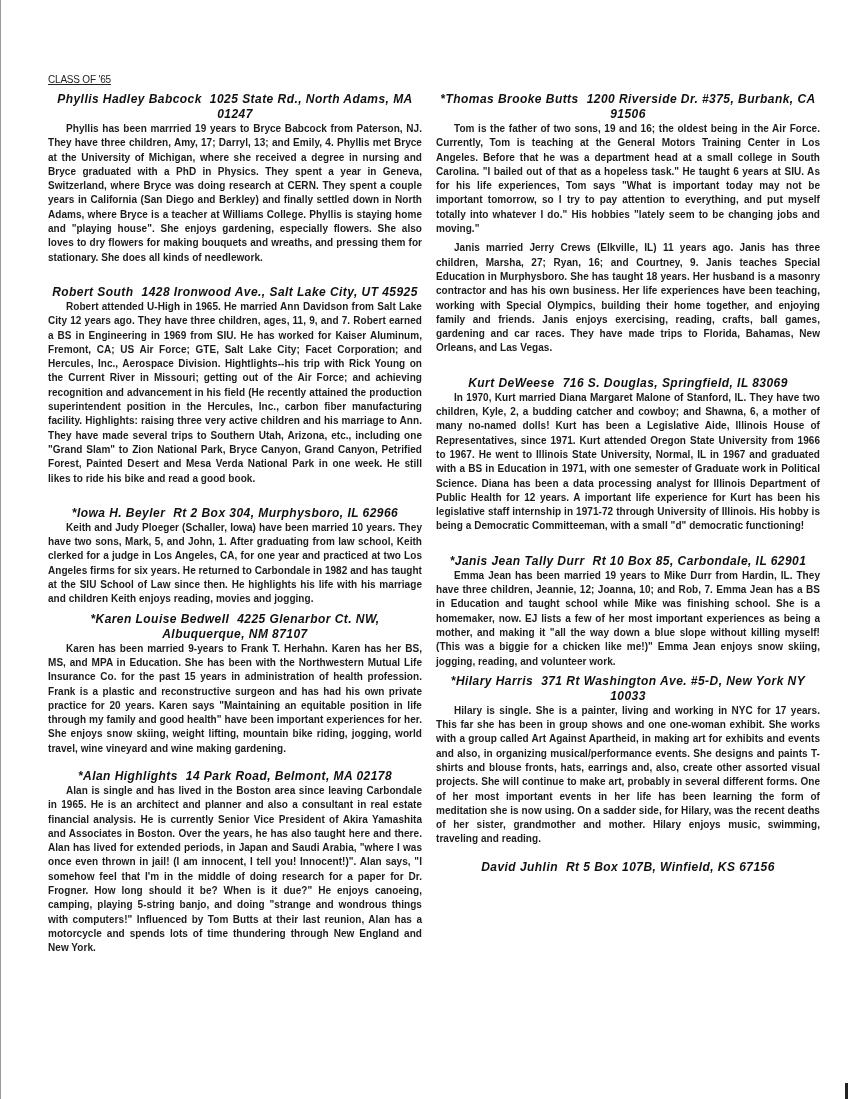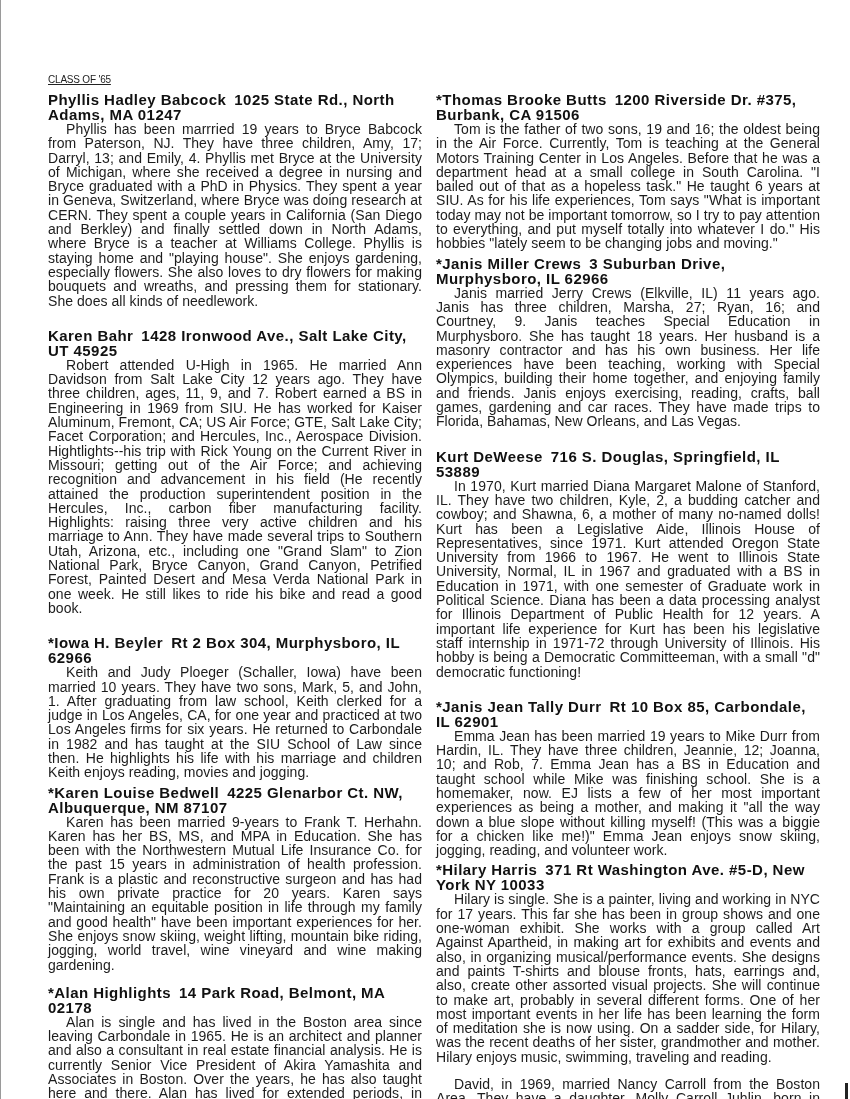--- a/index.html
+++ b/index.html
@@ -11,49 +11,51 @@
   .left-edge { position: absolute; left: 0; top: 0; width: 1px; height: 1099px; background: #9a9a9a; }
   .page-heading {
     position: absolute; left: 48px; top: 74px;
     font-size: 10px; text-decoration: underline; letter-spacing: -0.2px; color: #222;
   }
   .col { position: absolute; top: 92px; }
   .col-left { left: 48px; width: 374px; }
   .col-right { left: 436px; width: 384px; }
   .entry { margin: 0 0 0 0; }
   .entry-head {
-    font-weight: bold; font-size: 15px; line-height: 15px; letter-spacing: 0.45px; color: #111;
-    text-align: left;
+    font-weight: bold; font-size: 12px; line-height: 15px; letter-spacing: 0.45px; color: #111;
+    text-align: center;
+    font-style: italic;
   }
   .entry-head .name { }
   .entry-head .addr { margin-left: 8px; }
   .entry-body {
-    font-size: 14px; line-height: 14.3px; text-align: justify; text-indent: 18px; color: #1c1c1c;
+    font-size: 10px; line-height: 14.3px; text-align: justify; text-indent: 18px; color: #1c1c1c;
     letter-spacing: 0.05px;
+    font-weight: bold;
   }
   .gap-s { height: 5px; }
   .gap-m { height: 13px; }
   .gap-l { height: 20px; }
   .corner-mark { position: absolute; right: 2px; bottom: 0; width: 3px; height: 16px; background: #222; }
 </style>
 </head>
 <body>
 
 <div class="left-edge"></div>
 
 <div class="page-heading">CLASS OF '65</div>
 
 <div class="col col-left">
   <div class="entry">
     <div class="entry-head"><span class="name">Phyllis Hadley Babcock</span><span class="addr">1025 State Rd., North Adams, MA 01247</span></div>
     <div class="entry-body">Phyllis has been marrried 19 years to Bryce Babcock from Paterson, NJ. They have three children, Amy, 17; Darryl, 13; and Emily, 4. Phyllis met Bryce at the University of Michigan, where she received a degree in nursing and Bryce graduated with a PhD in Physics. They spent a year in Geneva, Switzerland, where Bryce was doing research at CERN. They spent a couple years in California (San Diego and Berkley) and finally settled down in North Adams, where Bryce is a teacher at Williams College. Phyllis is staying home and "playing house". She enjoys gardening, especially flowers. She also loves to dry flowers for making bouquets and wreaths, and pressing them for stationary. She does all kinds of needlework.</div>
   </div>
   <div class="gap-l"></div>
   <div class="entry">
-    <div class="entry-head"><span class="name">Karen Bahr</span><span class="addr">1428 Ironwood Ave., Salt Lake City, UT 45925</span></div>
+    <div class="entry-head"><span class="name">Robert South</span><span class="addr">1428 Ironwood Ave., Salt Lake City, UT 45925</span></div>
     <div class="entry-body">Robert attended U-High in 1965. He married Ann Davidson from Salt Lake City 12 years ago. They have three children, ages, 11, 9, and 7. Robert earned a BS in Engineering in 1969 from SIU. He has worked for Kaiser Aluminum, Fremont, CA; US Air Force; GTE, Salt Lake City; Facet Corporation; and Hercules, Inc., Aerospace Division. Hightlights--his trip with Rick Young on the Current River in Missouri; getting out of the Air Force; and achieving recognition and advancement in his field (He recently attained the production superintendent position in the Hercules, Inc., carbon fiber manufacturing facility. Highlights: raising three very active children and his marriage to Ann. They have made several trips to Southern Utah, Arizona, etc., including one "Grand Slam" to Zion National Park, Bryce Canyon, Grand Canyon, Petrified Forest, Painted Desert and Mesa Verda National Park in one week. He still likes to ride his bike and read a good book.</div>
   </div>
   <div class="gap-l"></div>
   <div class="entry">
     <div class="entry-head"><span class="name">*Iowa H. Beyler</span><span class="addr">Rt 2 Box 304, Murphysboro, IL 62966</span></div>
     <div class="entry-body">Keith and Judy Ploeger (Schaller, Iowa) have been married 10 years. They have two sons, Mark, 5, and John, 1. After graduating from law school, Keith clerked for a judge in Los Angeles, CA, for one year and practiced at two Los Angeles firms for six years. He returned to Carbondale in 1982 and has taught at the SIU School of Law since then. He highlights his life with his marriage and children Keith enjoys reading, movies and jogging.</div>
   </div>
   <div class="gap-s"></div>
   <div class="entry">
     <div class="entry-head"><span class="name">*Karen Louise Bedwell</span><span class="addr">4225 Glenarbor Ct. NW, Albuquerque, NM 87107</span></div>
@@ -66,37 +68,36 @@
   </div>
 </div>
 
 <div class="col col-right">
   <div class="entry">
     <div class="entry-head"><span class="name">*Thomas Brooke Butts</span><span class="addr">1200 Riverside Dr. #375, Burbank, CA 91506</span></div>
     <div class="entry-body">Tom is the father of two sons, 19 and 16; the oldest being in the Air Force. Currently, Tom is teaching at the General Motors Training Center in Los Angeles. Before that he was a department head at a small college in South Carolina. "I bailed out of that as a hopeless task." He taught 6 years at SIU. As for his life experiences, Tom says "What is important today may not be important tomorrow, so I try to pay attention to everything, and put myself totally into whatever I do." His hobbies "lately seem to be changing jobs and moving."</div>
   </div>
   <div class="gap-s"></div>
   <div class="entry">
-    <div class="entry-head"><span class="name">*Janis Miller Crews</span><span class="addr">3 Suburban Drive, Murphysboro, IL 62966</span></div>
     <div class="entry-body">Janis married Jerry Crews (Elkville, IL) 11 years ago. Janis has three children, Marsha, 27; Ryan, 16; and Courtney, 9. Janis teaches Special Education in Murphysboro. She has taught 18 years. Her husband is a masonry contractor and has his own business. Her life experiences have been teaching, working with Special Olympics, building their home together, and enjoying family and friends. Janis enjoys exercising, reading, crafts, ball games, gardening and car races. They have made trips to Florida, Bahamas, New Orleans, and Las Vegas.</div>
   </div>
   <div class="gap-l"></div>
   <div class="entry">
-    <div class="entry-head"><span class="name">Kurt DeWeese</span><span class="addr">716 S. Douglas, Springfield, IL 53889</span></div>
+    <div class="entry-head"><span class="name">Kurt DeWeese</span><span class="addr">716 S. Douglas, Springfield, IL 83069</span></div>
     <div class="entry-body">In 1970, Kurt married Diana Margaret Malone of Stanford, IL. They have two children, Kyle, 2, a budding catcher and cowboy; and Shawna, 6, a mother of many no-named dolls! Kurt has been a Legislative Aide, Illinois House of Representatives, since 1971. Kurt attended Oregon State University from 1966 to 1967. He went to Illinois State University, Normal, IL in 1967 and graduated with a BS in Education in 1971, with one semester of Graduate work in Political Science. Diana has been a data processing analyst for Illinois Department of Public Health for 12 years. A important life experience for Kurt has been his legislative staff internship in 1971-72 through University of Illinois. His hobby is being a Democratic Committeeman, with a small "d" democratic functioning!</div>
   </div>
   <div class="gap-l"></div>
   <div class="entry">
     <div class="entry-head"><span class="name">*Janis Jean Tally Durr</span><span class="addr">Rt 10 Box 85, Carbondale, IL 62901</span></div>
     <div class="entry-body">Emma Jean has been married 19 years to Mike Durr from Hardin, IL. They have three children, Jeannie, 12; Joanna, 10; and Rob, 7. Emma Jean has a BS in Education and taught school while Mike was finishing school. She is a homemaker, now. EJ lists a few of her most important experiences as being a mother, and making it "all the way down a blue slope without killing myself! (This was a biggie for a chicken like me!)" Emma Jean enjoys snow skiing, jogging, reading, and volunteer work.</div>
   </div>
   <div class="gap-s"></div>
   <div class="entry">
     <div class="entry-head"><span class="name">*Hilary Harris</span><span class="addr">371 Rt Washington Ave. #5-D, New York NY 10033</span></div>
     <div class="entry-body">Hilary is single. She is a painter, living and working in NYC for 17 years. This far she has been in group shows and one one-woman exhibit. She works with a group called Art Against Apartheid, in making art for exhibits and events and also, in organizing musical/performance events.  She designs and paints T-shirts and blouse fronts, hats, earrings and, also, create other assorted visual projects. She will continue to make art, probably in several different forms. One of her most important events in her life has been learning the form of meditation she is now using. On a sadder side, for Hilary, was the recent deaths of her sister, grandmother and mother.  Hilary enjoys music, swimming, traveling and reading.</div>
   </div>
   <div class="gap-m"></div>
   <div class="entry">
-    <div class="entry-body">David, in 1969, married Nancy Carroll from the Boston Area. They have a daughter, Molly Carroll Juhlin, born in 1983. David is an Industrial Arts Teacher at Winfield High School and Nancy teaches Special Education at the same high school.</div>
+    <div class="entry-head"><span class="name">David Juhlin</span><span class="addr">Rt 5 Box 107B, Winfield, KS 67156</span></div>
   </div>
 </div>
 
 <div class="corner-mark"></div>
 
 </body></html>

